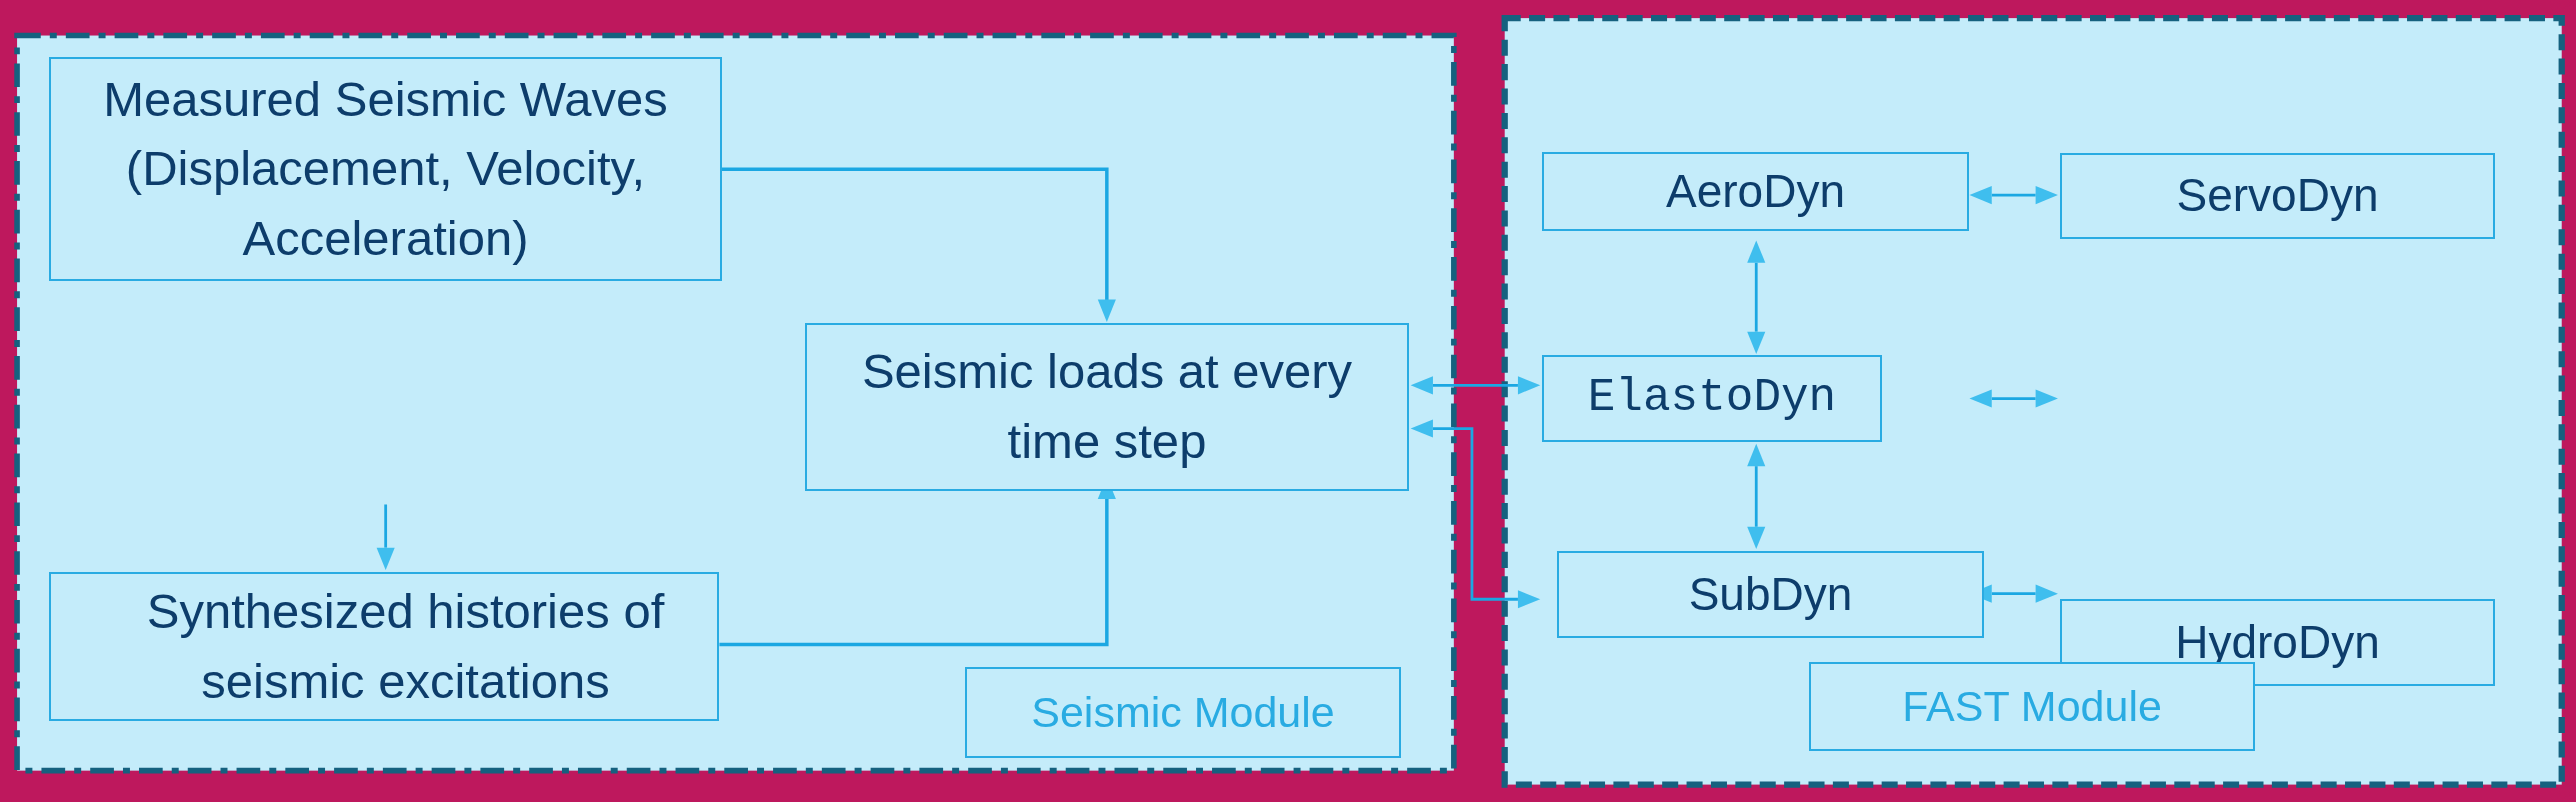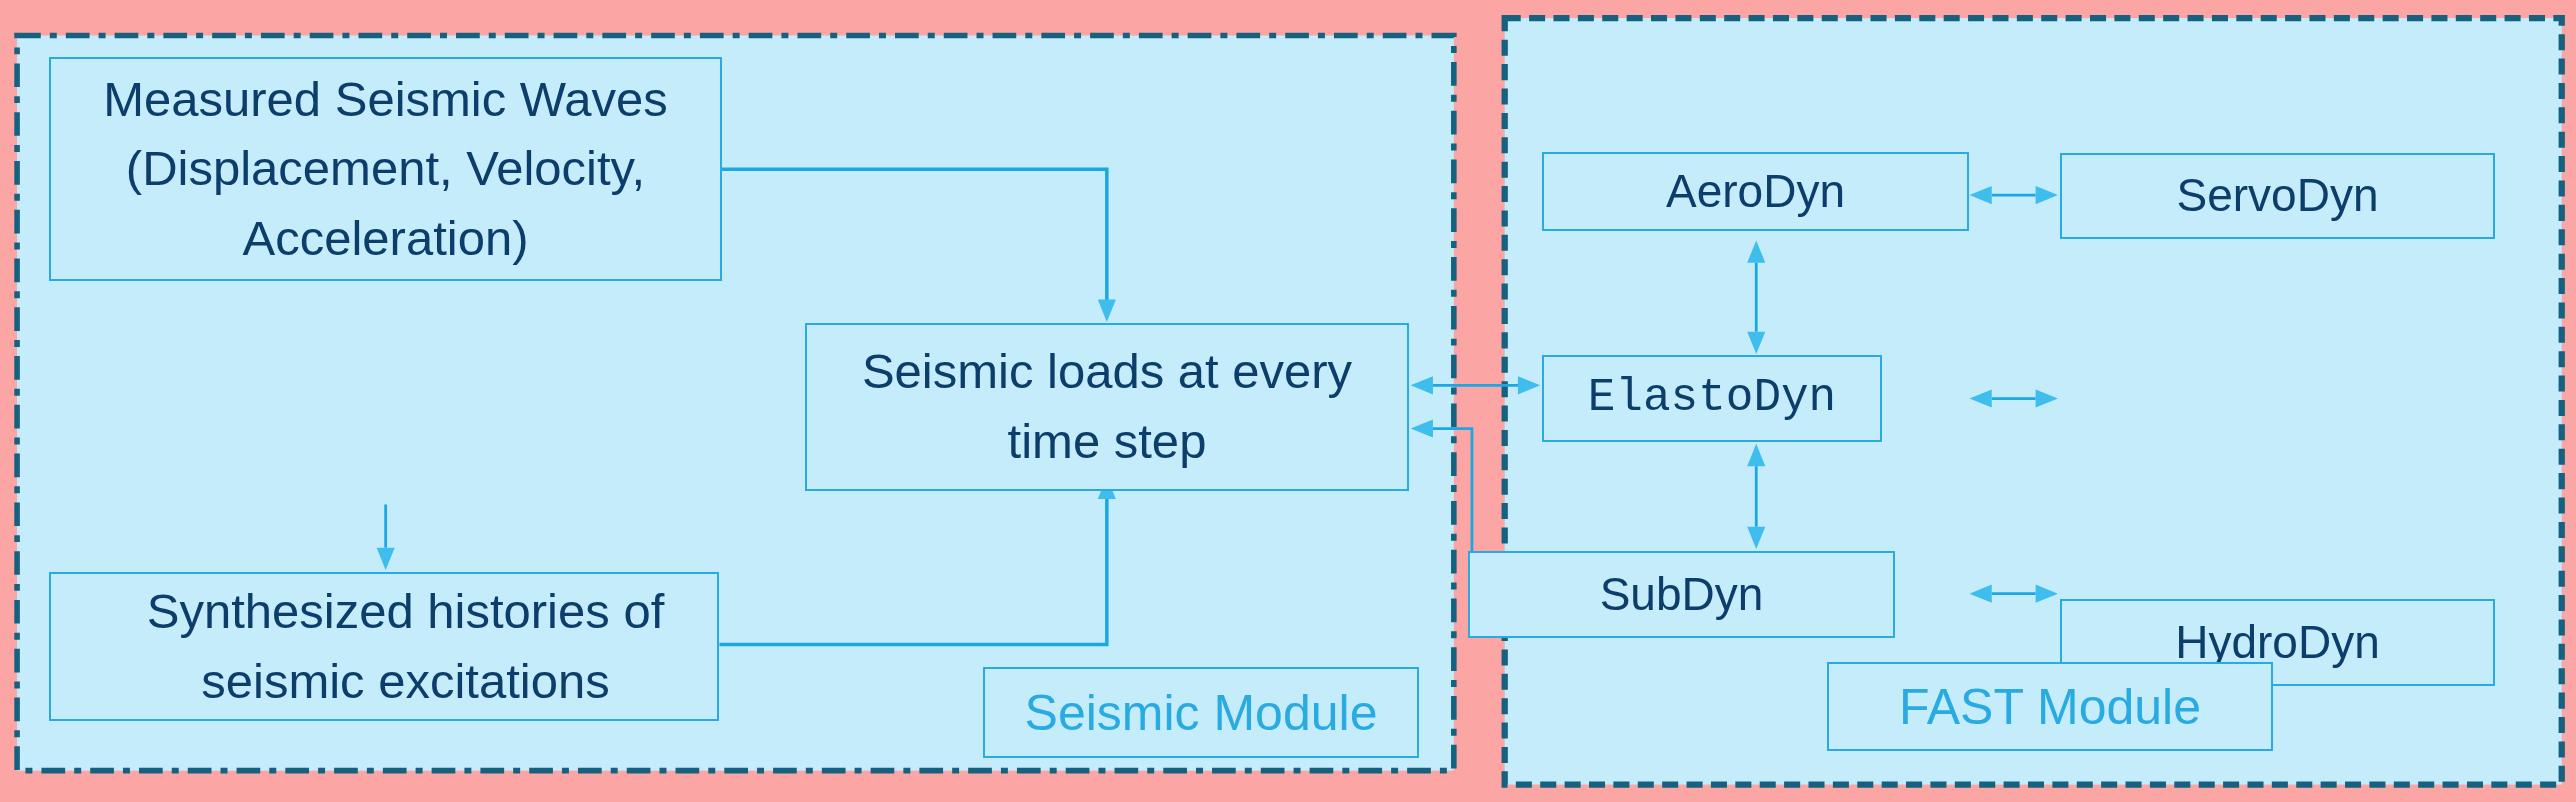--- a/index.html
+++ b/index.html
@@ -10,21 +10,21 @@
     --label-text: #29ABE2;
     --arrow-line: #1BA7E2;
     --arrow-head: #3FBEEE;
   }
   * { margin:0; padding:0; box-sizing:border-box; }
   html,body { background:#ffffff; }
   .stage {
     position:relative;
     width:2576px;
     height:802px;
-    background:#fca5a5;
+    background:#be185d;
     overflow:hidden;
     font-family:"Liberation Sans", sans-serif;
   }
   .stage svg { position:absolute; left:0; top:0; }
   .cline  { stroke:var(--arrow-line); fill:none; }
   .w5 { stroke-width:5; }
   .w4 { stroke-width:4; }
   .chead { fill:var(--arrow-head); stroke:none; }
   .container-left {
     fill:var(--container-fill);
@@ -54,22 +54,21 @@
   .module { font-size:46px; }
   .label-box {
     position:absolute;
     border:2.1px solid var(--box-border);
     background:var(--container-fill);
     color:var(--label-text);
     display:flex;
     align-items:center;
     justify-content:center;
     text-align:center;
-    font-size:50px;
-    margin-left:18px;
+    font-size:43px;
   }
 </style>
 </head>
 <body>
 
 <div class="stage">
 
   <svg width="2576" height="802" viewBox="0 0 3696 1151">
 
     <rect class="container-left" x="24" y="51" width="2062" height="1055"></rect>
@@ -146,20 +145,20 @@
 
   <div class="label-box" style="left:965px; top:667px; width:436px; height:91px;">Seismic Module</div>
 
   <div class="box module" style="left:1542px; top:152px; width:427px; height:79px;">AeroDyn</div>
 
   <div class="box module" style="left:2060px; top:153px; width:435px; height:86px;">ServoDyn</div>
 
   <div class="box module" style="left:1542px; top:355px; width:340px; height:87px;font-family:Liberation Mono, monospace;">ElastoDyn</div>
 
 
-  <div class="box module" style="left:1468px; top:551px; width:427px; height:87px;">SubDyn</div>
+  <div class="box module" style="left:1557px; top:551px; width:427px; height:87px;">SubDyn</div>
 
   <div class="box module" style="left:2060px; top:551px; width:435px; height:87px;margin-top:48px;">HydroDyn</div>
 
   <div class="label-box" style="left:1809px; top:662px; width:446px; height:89px;">FAST Module</div>
 
 </div>
 
 
 </body></html>

